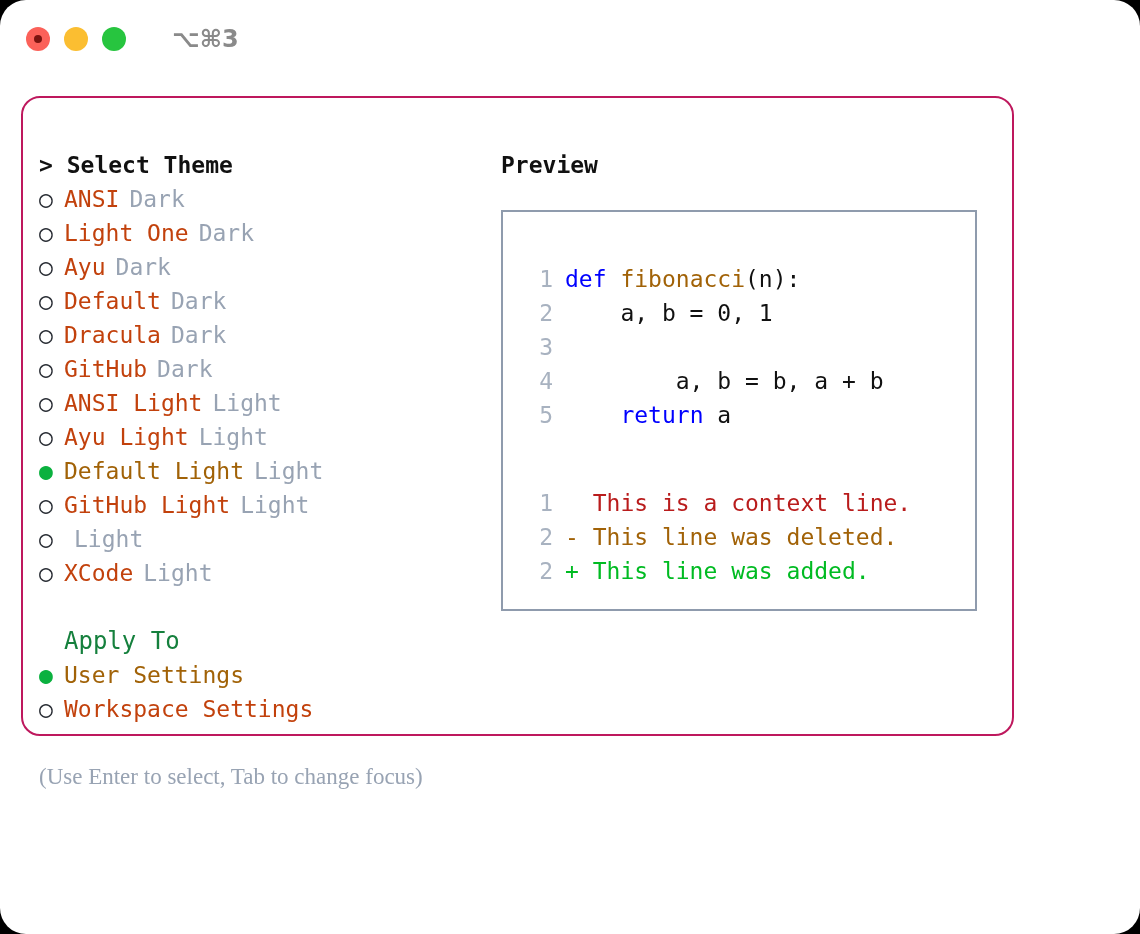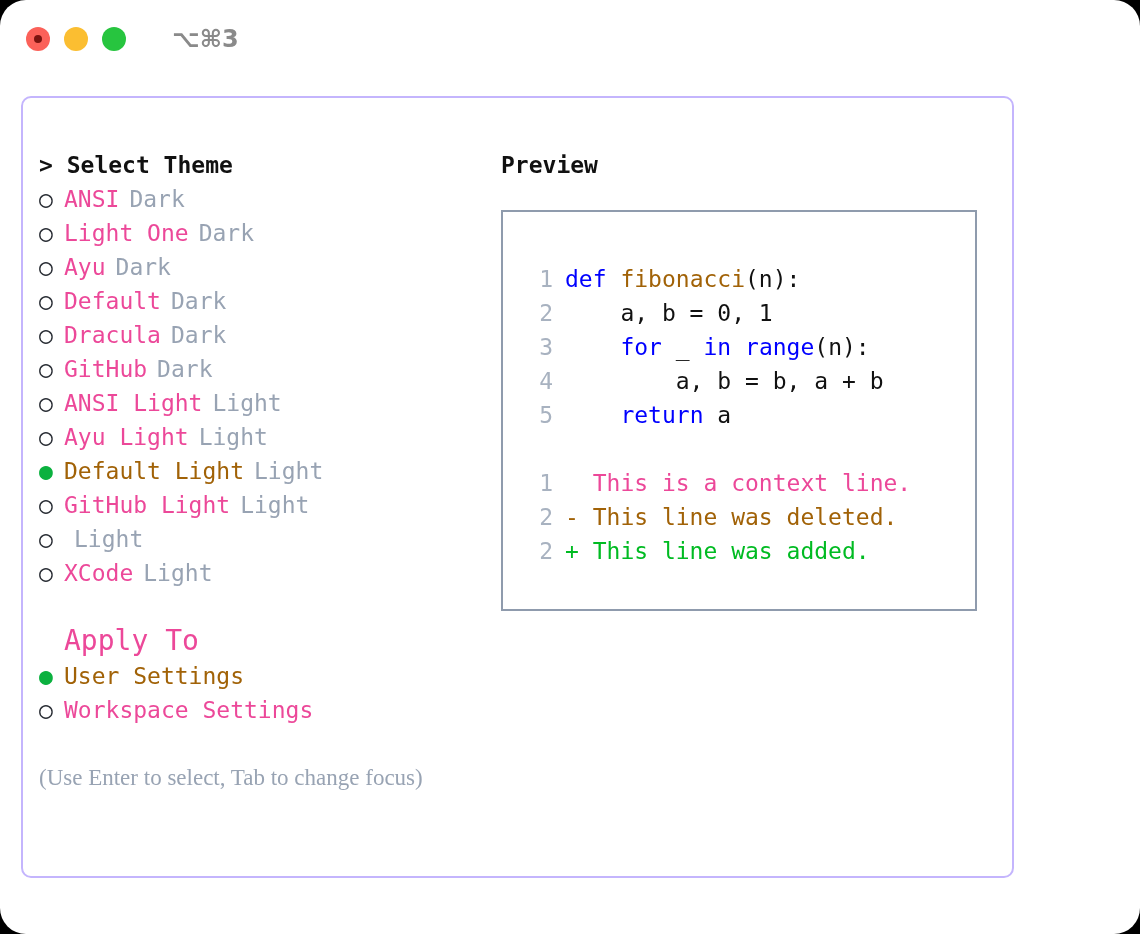--- a/index.html
+++ b/index.html
@@ -66,23 +66,23 @@
     letter-spacing: 0px;
     font-family: "DejaVu Sans", "Liberation Sans", sans-serif;
   }
 
   
   .panel {
     position: absolute;
     left: 21px;
     top: 96px;
     width: 993px;
-    height: 782px;
-    border: 2px solid #c4b5fd;
-    border-radius: 10px;
+    height: 640px;
+    border: 2px solid #be185d;
+    border-radius: 19px;
     box-sizing: border-box;
     background: #ffffff;
   }
 
   
   .col-left {
     position: absolute;
     left: 16px;
     top: 50px;
     width: 450px;
@@ -121,33 +121,33 @@
     width: 25px;
     flex: 0 0 25px;
     text-align: left;
     font-size: 23px;
     line-height: 34px;
   }
   .marker.off { color: #2b2f36; }
   .marker.on  { color: #0bb13f; }
 
   .row.selected .label { color: #a16207; }
-  .label { color: #ec4899; }
+  .label { color: #c2410c; }
   .tag {
     color: #98a3b3;
     margin-left: 10px;
   }
 
   .section-head {
     display: flex;
     align-items: baseline;
-    font-size: 28px;
-    line-height: 34px;
-    white-space: pre;
-    color: #ec4899;
+    font-size: 24px;
+    line-height: 34px;
+    white-space: pre;
+    color: #15803d;
   }
   .spacer-line { height: 34px; }
 
   .hint {
     color: #98a3b3;
     font-size: 23px;
     line-height: 34px;
     white-space: pre-wrap;
     width: 420px;
     margin-top: 34px;
@@ -182,21 +182,21 @@
     display: inline-block;
     width: 30px;
     flex: 0 0 30px;
     text-align: right;
     color: #a8b2c0;
     margin-right: 12px;
   }
   .tok-kw   { color: #0000ff; }
   .tok-fn   { color: #a16207; }
   .tok-txt  { color: #111111; }
-  .tok-ctx  { color: #ec4899; }
+  .tok-ctx  { color: #b91c1c; margin-top: 20px; }
   .tok-del  { color: #a16207; }
   .tok-add  { color: #00bb22; }
   .code-gap { height: 34px; }
 </style>
 </head>
 <body>
 
 <div class="window">
 
   <div class="titlebar">
@@ -244,21 +244,21 @@
       <div class="hint mono">(Use Enter to select, Tab to change focus)</div>
     </div>
 
     <div class="col-right">
       <div class="preview-title mono">Preview</div>
 
       <div class="preview-box">
         <div id="code-sample">
             <div class="code-line mono"><span class="lineno">1</span><span><span class="tok-kw">def </span><span class="tok-fn">fibonacci</span><span class="tok-txt">(n):</span></span></div>
             <div class="code-line mono"><span class="lineno">2</span><span><span class="tok-txt">    a, b = 0, 1</span></span></div>
-            <div class="code-line mono"><span class="lineno">3</span><span><span class="tok-txt">    </span><span class="tok-kw">for</span><span class="tok-txt"> _ </span><span class="tok-kw">in</span><span class="tok-txt"> </span><span class="tok-kw">range</span><span class="tok-txt">(n):</span></span></div>
+            <div class="code-line mono"><span class="lineno">3</span></div>
             <div class="code-line mono"><span class="lineno">4</span><span><span class="tok-txt">        a, b = b, a + b</span></span></div>
             <div class="code-line mono"><span class="lineno">5</span><span><span class="tok-txt">    </span><span class="tok-kw">return</span><span class="tok-txt"> a</span></span></div>
           </div>
         <div class="code-gap"></div>
         <div id="diff-sample">
             <div class="code-line mono"><span class="lineno">1</span><span class="tok-ctx">  This is a context line.</span></div>
             <div class="code-line mono"><span class="lineno">2</span><span class="tok-del">- This line was deleted.</span></div>
             <div class="code-line mono"><span class="lineno">2</span><span class="tok-add">+ This line was added.</span></div>
           </div>
       </div>

